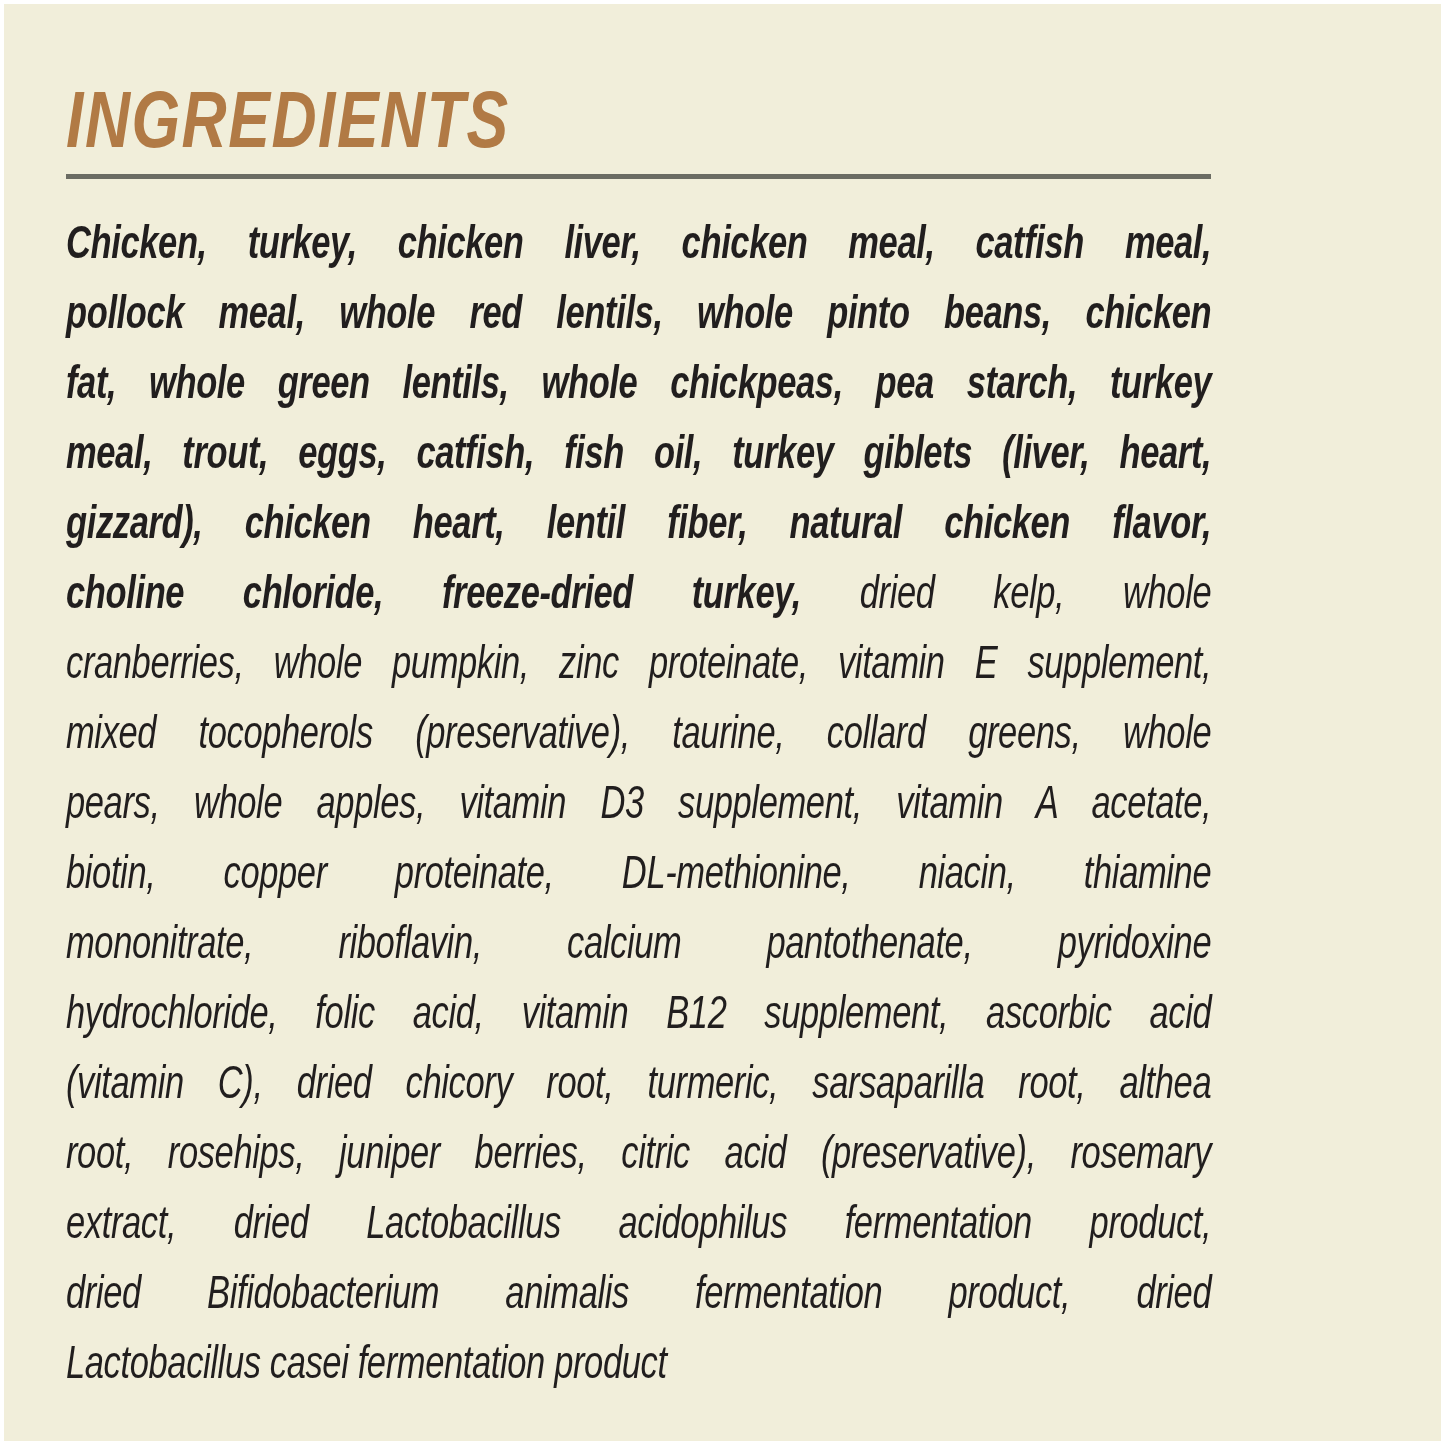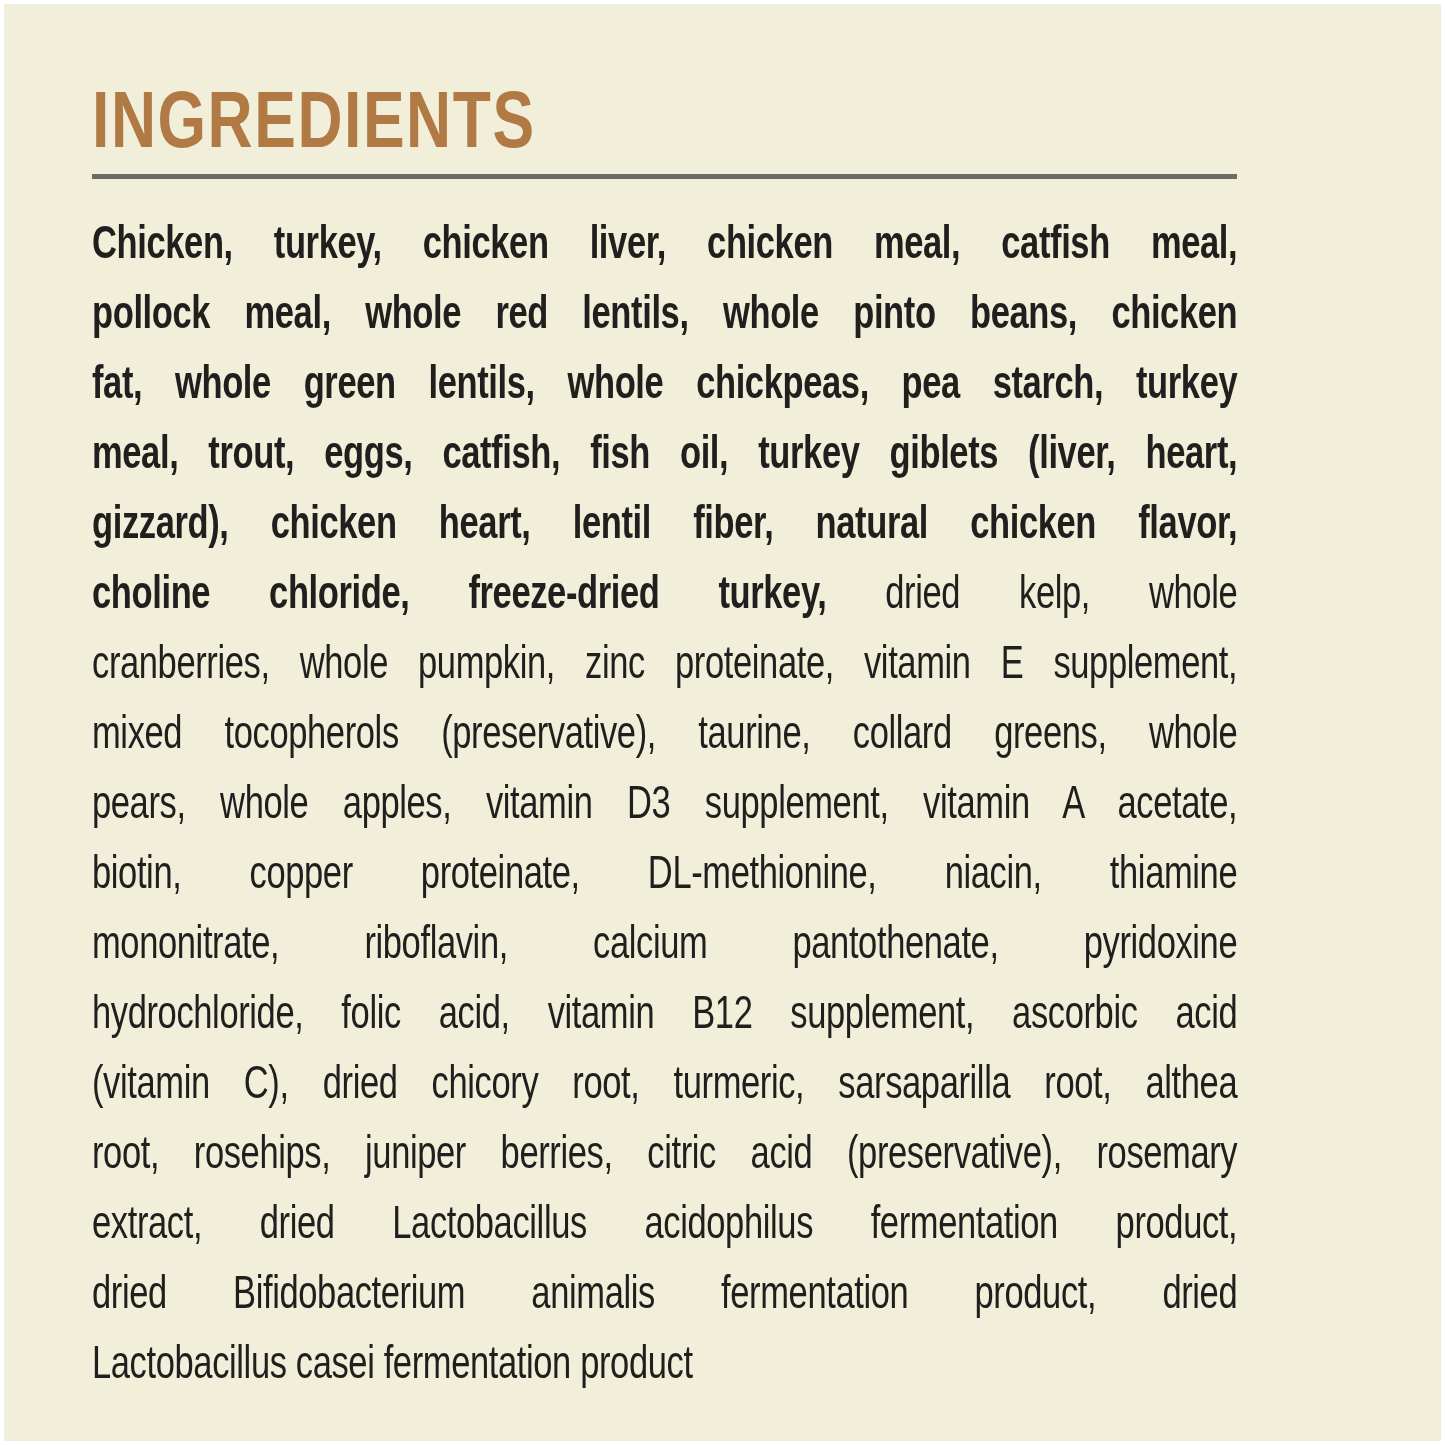--- a/index.html
+++ b/index.html
@@ -10,22 +10,23 @@
     width: 1445px;
     height: 1445px;
     background: #f1eeda;
     border: 4px solid #ffffff;
     box-sizing: border-box;
     overflow: hidden;
     font-family: "Liberation Sans", sans-serif;
     color: #211e1e;
   }
   .panel {
-    margin: 76px 0 0 88px;
+    margin: 76px 0 0 62px;
     width: 1145px;
+    font-style: italic;
   }
   .heading {
     font-size: 80px;
     line-height: 80px;
     font-weight: 700;
     letter-spacing: 2px;
     color: #b17a45;
     transform: scaleX(0.78);
     transform-origin: 0 0;
     white-space: nowrap;

